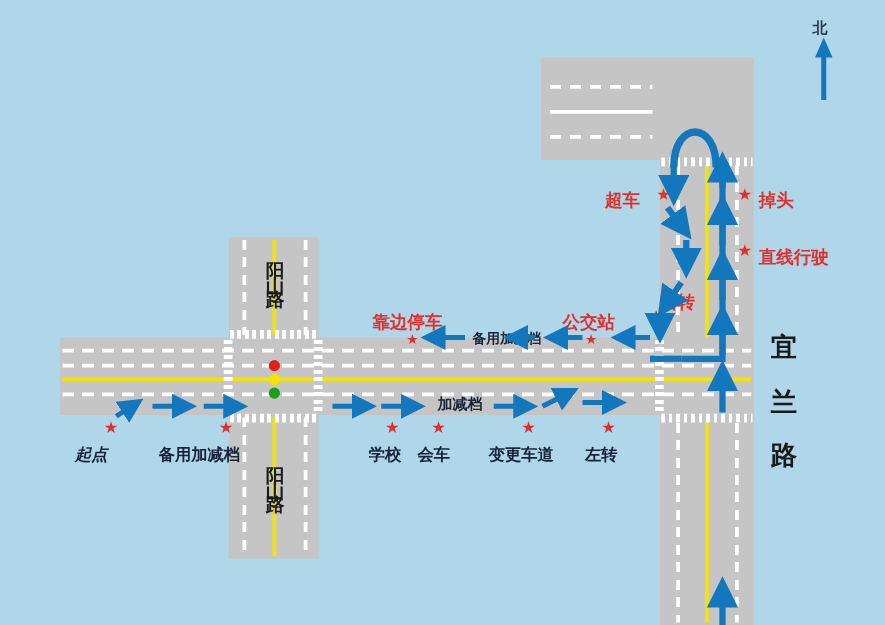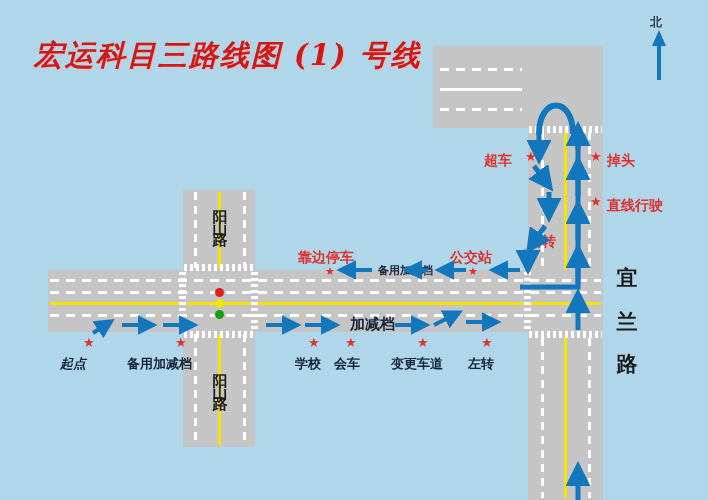--- a/index.html
+++ b/index.html
@@ -35,21 +35,20 @@
   .compass-label{position:absolute;left:650px;top:14px;color:#2a3a4a;font-size:12px;font-weight:700;}
   svg.ov{position:absolute;left:0;top:0;width:708px;height:500px;pointer-events:none;}
   .tl{position:absolute;border-radius:50%;width:9px;height:9px;}
   .huanghe{font-size:23px;letter-spacing:16px;}
 </style>
 </head>
 <body>
 
 <div id="map">
 
-  <div class="title">宏运科目三路线图 (1) 号线</div>
 
   <div class="compass-label">北</div>
 
   <div class="road" style="left:433px;top:46px;width:95px;height:82px;"></div>
 
   <div class="road" style="left:528px;top:46px;width:75px;height:454px;"></div>
 
   <div class="road" style="left:48px;top:270px;width:555px;height:62px;"></div>
 
   <div class="road" style="left:183px;top:190px;width:72px;height:80px;"></div>
@@ -91,21 +90,21 @@
     <div class="tl" style="left:0;top:0;background:#e02020;"></div>
     <div class="tl" style="left:0;top:11px;background:#f5e400;"></div>
     <div class="tl" style="left:0;top:22px;background:#18a018;"></div>
   </div>
 
   <div class="roadname vert" style="left:210px;top:198px;font-size:15px;">阳山路</div>
   <div class="roadname vert" style="left:210px;top:362px;font-size:15px;">阳山路</div>
   <div class="roadname vert" style="left:613px;top:248px;font-size:21px;letter-spacing:44px;">宜兰路</div>
 
   <div class="label-dark" style="left:378px;top:263px;font-size:11px;">备用加减档</div>
-  <div class="label-dark" style="left:350px;top:315px;font-size:15px;">加减档</div>
+  <div class="label-dark" style="left:350px;top:315px;font-size:12px;">加减档</div>
 
   <div class="label-dark" style="left:60px;top:355px;font-style:italic;">起点</div>
   <div class="star" style="left:83px;top:336px;">★</div>
 
   <div class="label-dark" style="left:127px;top:355px;">备用加减档</div>
   <div class="star" style="left:175px;top:336px;">★</div>
 
   <div class="label-dark" style="left:295px;top:355px;font-family:Liberation Serif, serif;">学校</div>
   <div class="star" style="left:308px;top:336px;">★</div>
 

